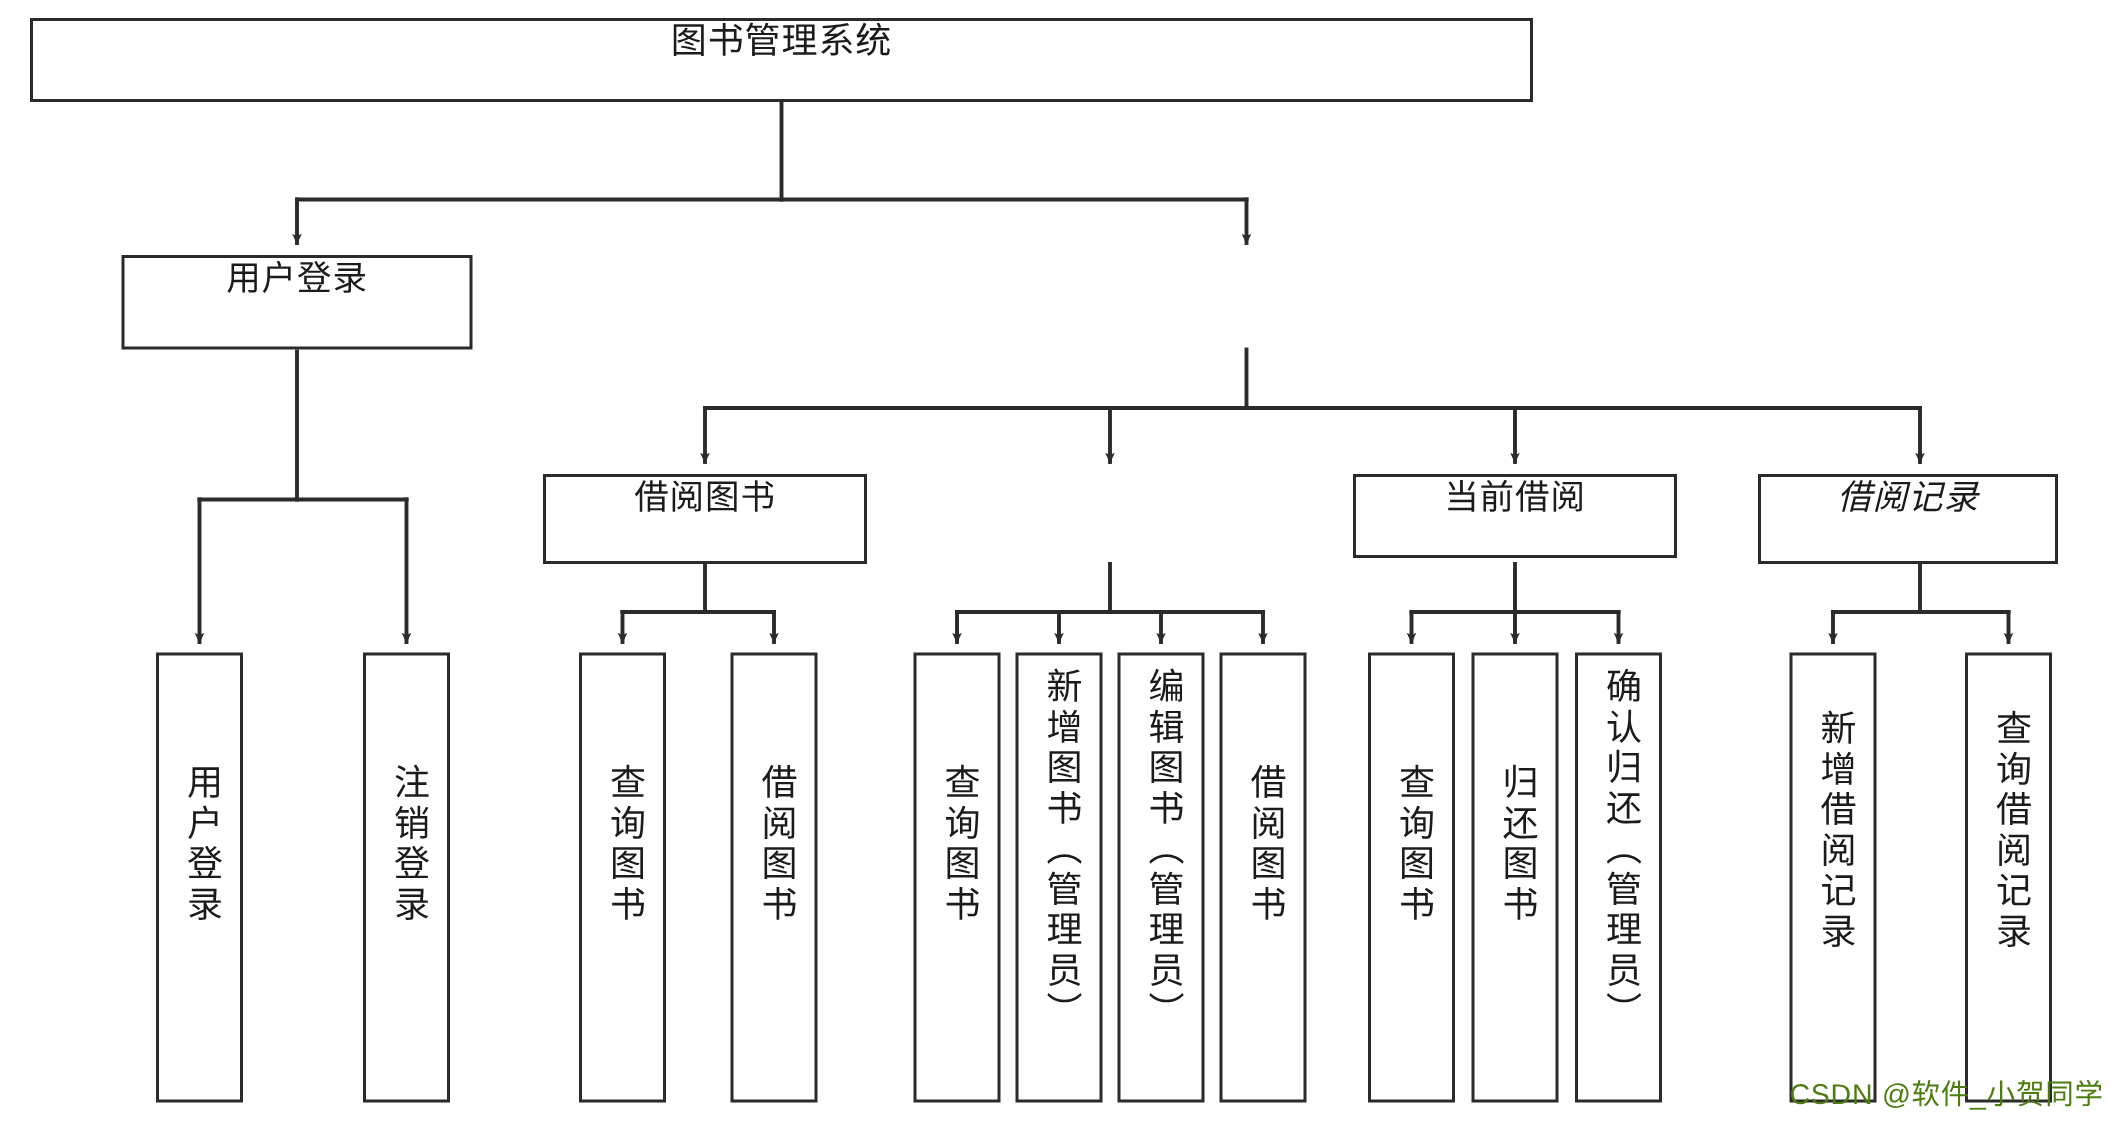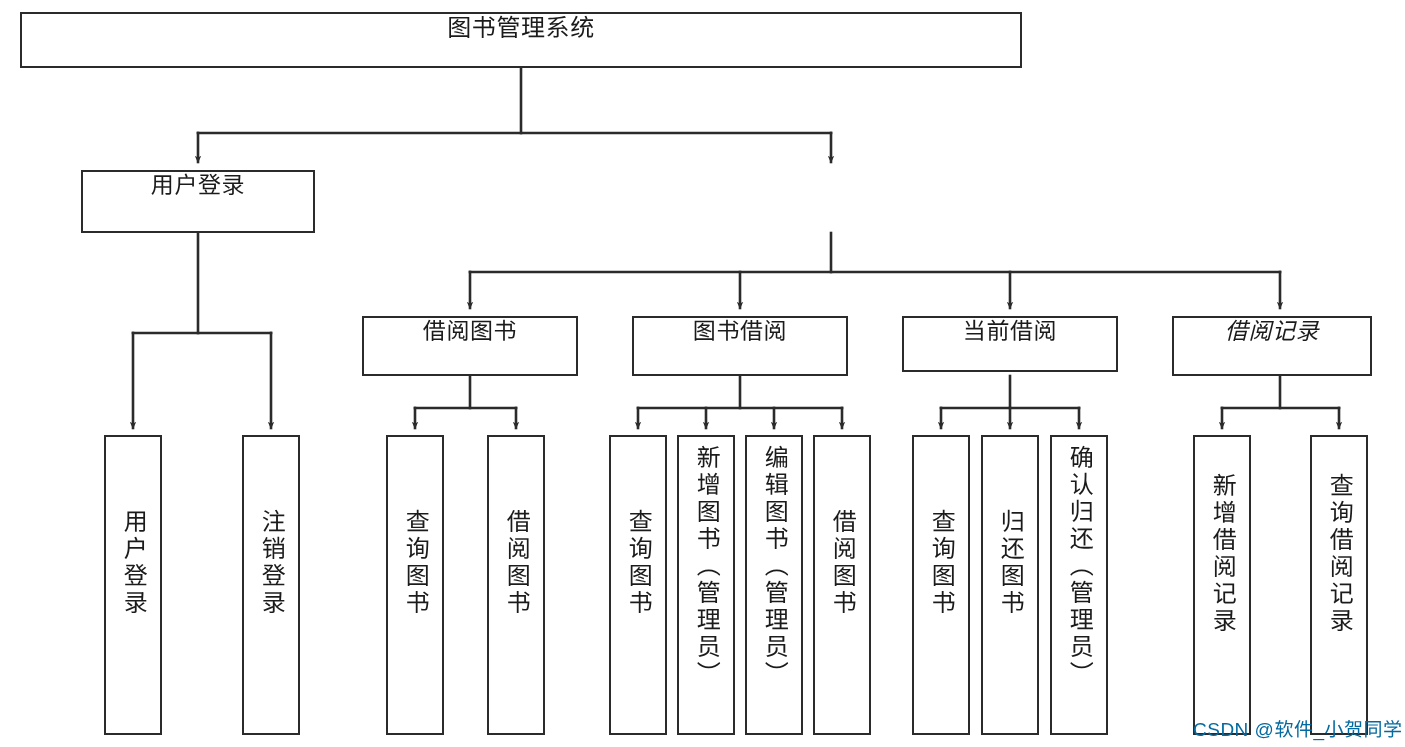--- a/index.html
+++ b/index.html
@@ -65,21 +65,21 @@
     letter-spacing: 3px;
     white-space: nowrap;
     margin: 0 auto;
   }
 
   .watermark {
     position: absolute;
     left: 1193px;
     top: 714px;
     font-size: 19px;
-    color: #0369a1;
+    color: #4d7c0f;
     letter-spacing: 0.5px;
     white-space: nowrap;
     z-index: 8;
     font-family: "Liberation Sans", "DejaVu Sans", sans-serif;
   }
 </style>
 </head>
 <body>
 
 <div id="canvas">
@@ -138,23 +138,20 @@
     <span class="lbl">图书管理系统</span>
   </div>
 
   <div class="node h" style="left:81px; top:170px; width:234px; height:63px;">
     <span class="lbl">用户登录</span>
   </div>
 
   <div class="node h" style="left:362px; top:316px; width:216px; height:60px;">
     <span class="lbl">借阅图书</span>
   </div>
-  <div class="node h" style="left:632px; top:316px; width:216px; height:60px;">
-    <span class="lbl">图书借阅</span>
-  </div>
   <div class="node h" style="left:902px; top:316px; width:216px; height:56px;">
     <span class="lbl">当前借阅</span>
   </div>
   <div class="node h" style="left:1172px; top:316px; width:200px; height:60px;font-style:italic;">
     <span class="lbl">借阅记录</span>
   </div>
 
   <div class="node v" style="left:104px; top:435px; width:58px; height:300px; padding-top:72px;">
     <span class="lbl">用户登录</span>
   </div>

